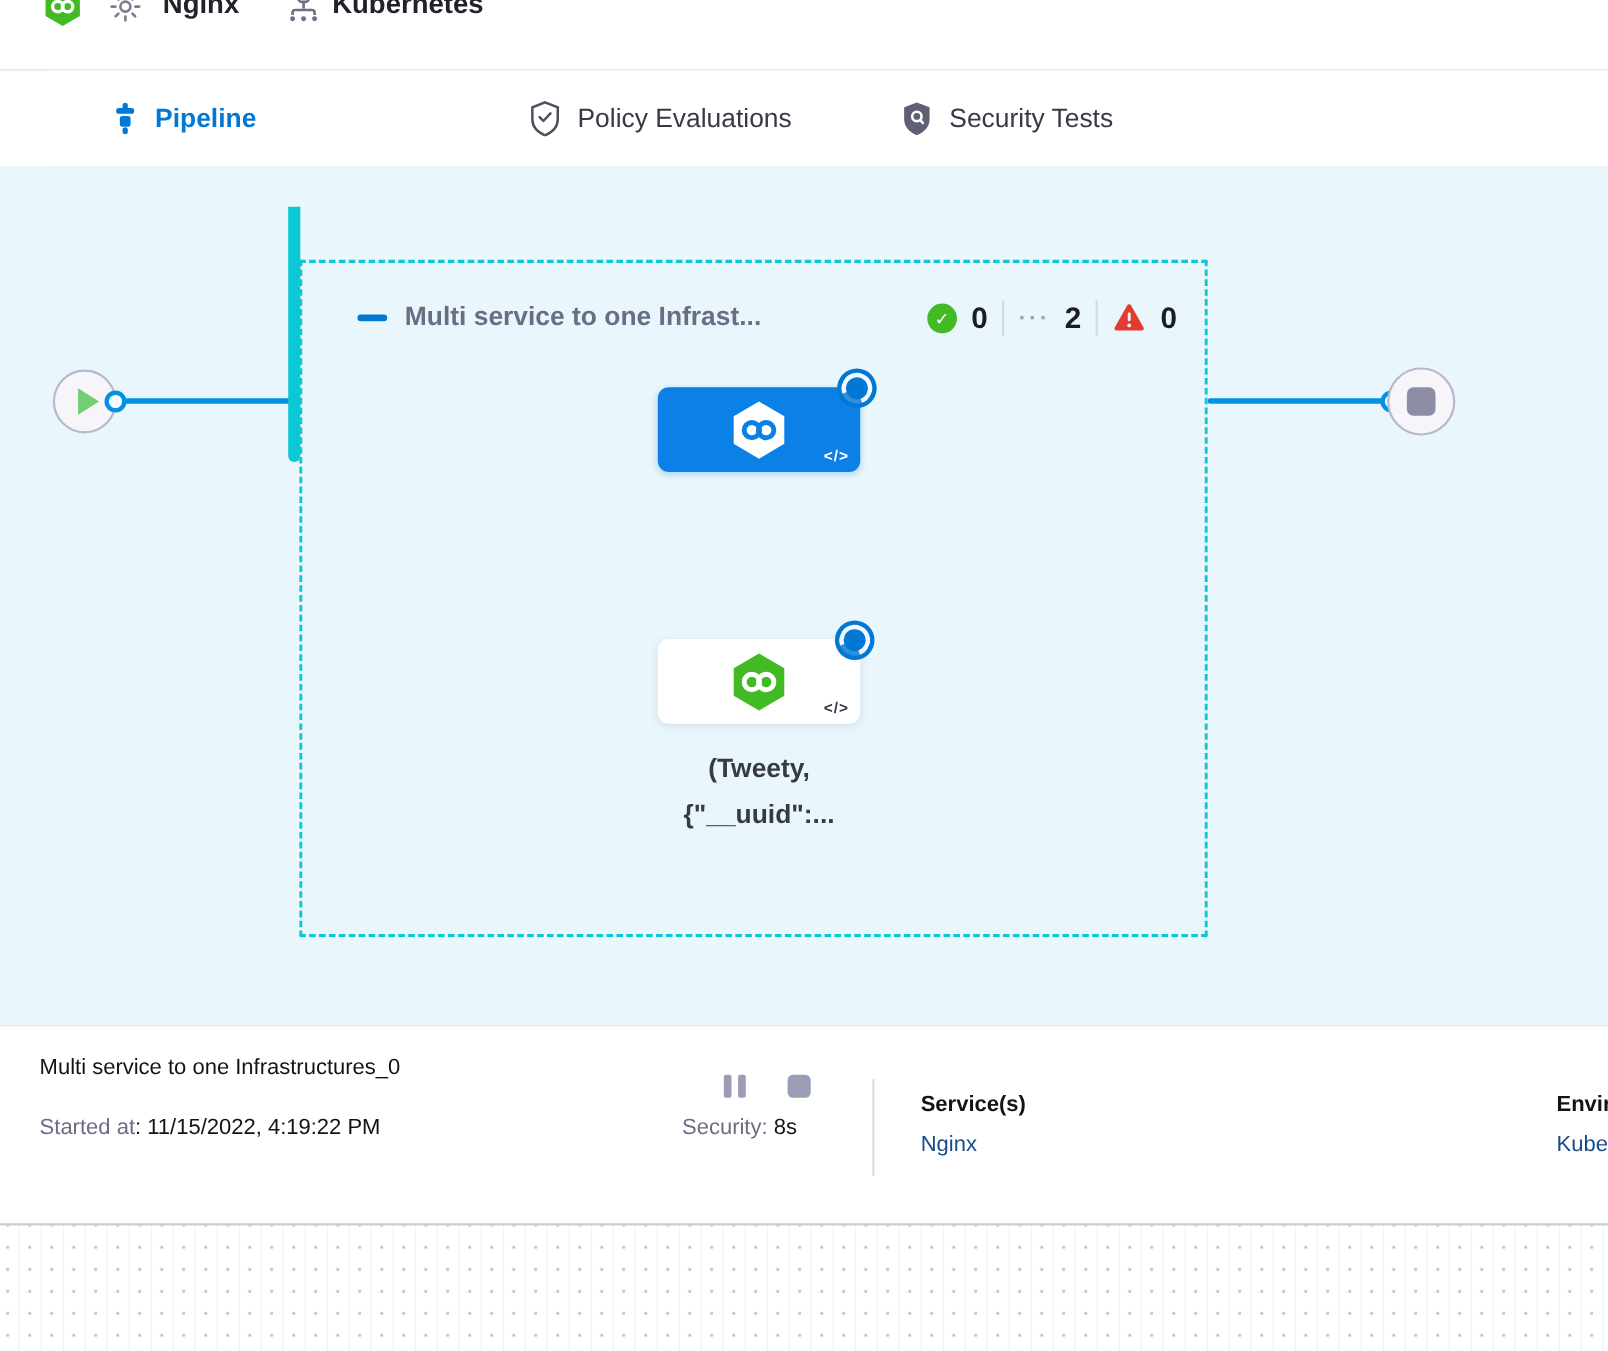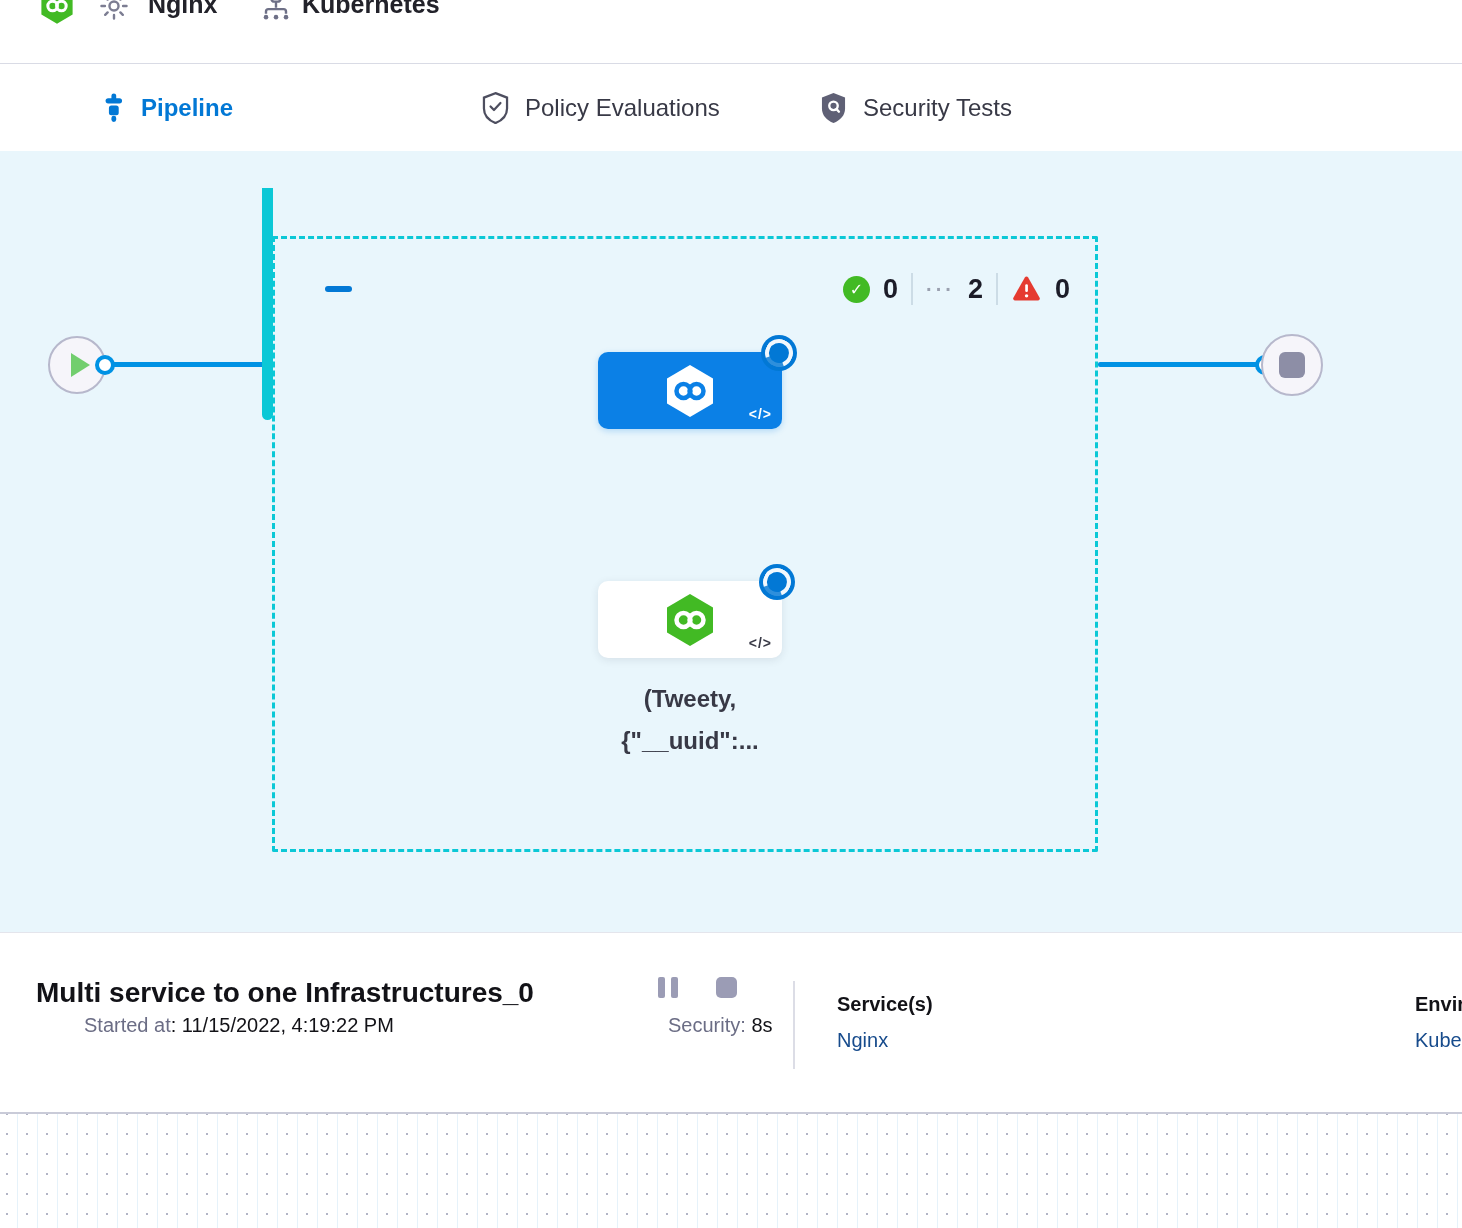--- a/index.html
+++ b/index.html
@@ -63,23 +63,23 @@
   .spin1{left:761px;top:184px;}
   .spin2{left:759px;top:413px;}
 
   .node-label{width:310px;text-align:center;font-size:24px;color:#383946;line-height:42px;}
   .label1{left:535px;top:297px;}
   .label2{left:535px;top:527px;font-weight:700;}
   .node-label b{font-weight:700;}
 
   
   .footer{left:0;top:932px;width:1462px;height:180px;background:#ffffff;border-top:1px solid #e4e5ec;}
-  .exec-title{left:36px;top:44px;font-size:28px;font-weight:700;color:#121217;white-space:nowrap;}
+  .exec-title{left:36px;top:26px;font-size:20px;font-weight:400;color:#121217;white-space:nowrap;}
   .started{left:36px;top:81px;font-size:20px;color:#121217;white-space:nowrap;}
-  .muted{color:#6b6d85;margin-left:48px;}
+  .muted{color:#6b6d85;}
   .pause-btn{left:658px;top:44px;display:flex;gap:6px;cursor:pointer;}
   .pause-btn i{display:block;width:7px;height:21px;background:#9b9cb5;border-radius:2px;}
   .stop-btn{left:716px;top:44px;width:21px;height:21px;background:#9b9cb5;border-radius:5px;cursor:pointer;}
   .duration{left:620px;top:81px;font-size:20px;color:#121217;white-space:nowrap;}
   .v-sep{left:793px;top:48px;width:2px;height:88px;background:#dcdde6;}
   .kv-label{font-size:20px;font-weight:600;color:#121217;white-space:nowrap;}
   .kv-value{font-size:20px;color:#174b8c;white-space:nowrap;cursor:pointer;}
   .svc-block{left:837px;top:60px;}
   .env-block{left:1415px;top:60px;}
   .kv-block .kv-value{margin-top:13px;display:block;}
@@ -165,20 +165,21 @@
   <div class="abs node-circle start" style="left:48px;top:185px;width:58px;height:58px;">
     <span class="play-tri"></span>
   </div>
   <div class="abs conn-dot" style="left:95px;top:204px;"></div>
   <div class="abs conn-line" style="left:112px;top:211px;width:152px;"></div>
 
   <div class="abs teal-bar"></div>
   <div class="abs stage-box"></div>
 
   <div class="abs stage-head-minus"></div>
+  <div class="abs stage-name">Multi service to one Infrast...</div>
   <div class="abs counts">
     <span class="check-circle">✓</span>
     <span class="num">0</span>
     <span class="sep"></span>
     <span class="run-dots">···</span>
     <span class="num">2</span>
     <span class="sep"></span>
     <span>
       <svg width="31" height="28" viewBox="0 0 24 22">
         <path d="M10.7 1.9a1.55 1.55 0 0 1 2.6 0l9 15.9a1.5 1.5 0 0 1-1.3 2.2H3a1.5 1.5 0 0 1-1.3-2.2z" fill="#e53a30"></path>

